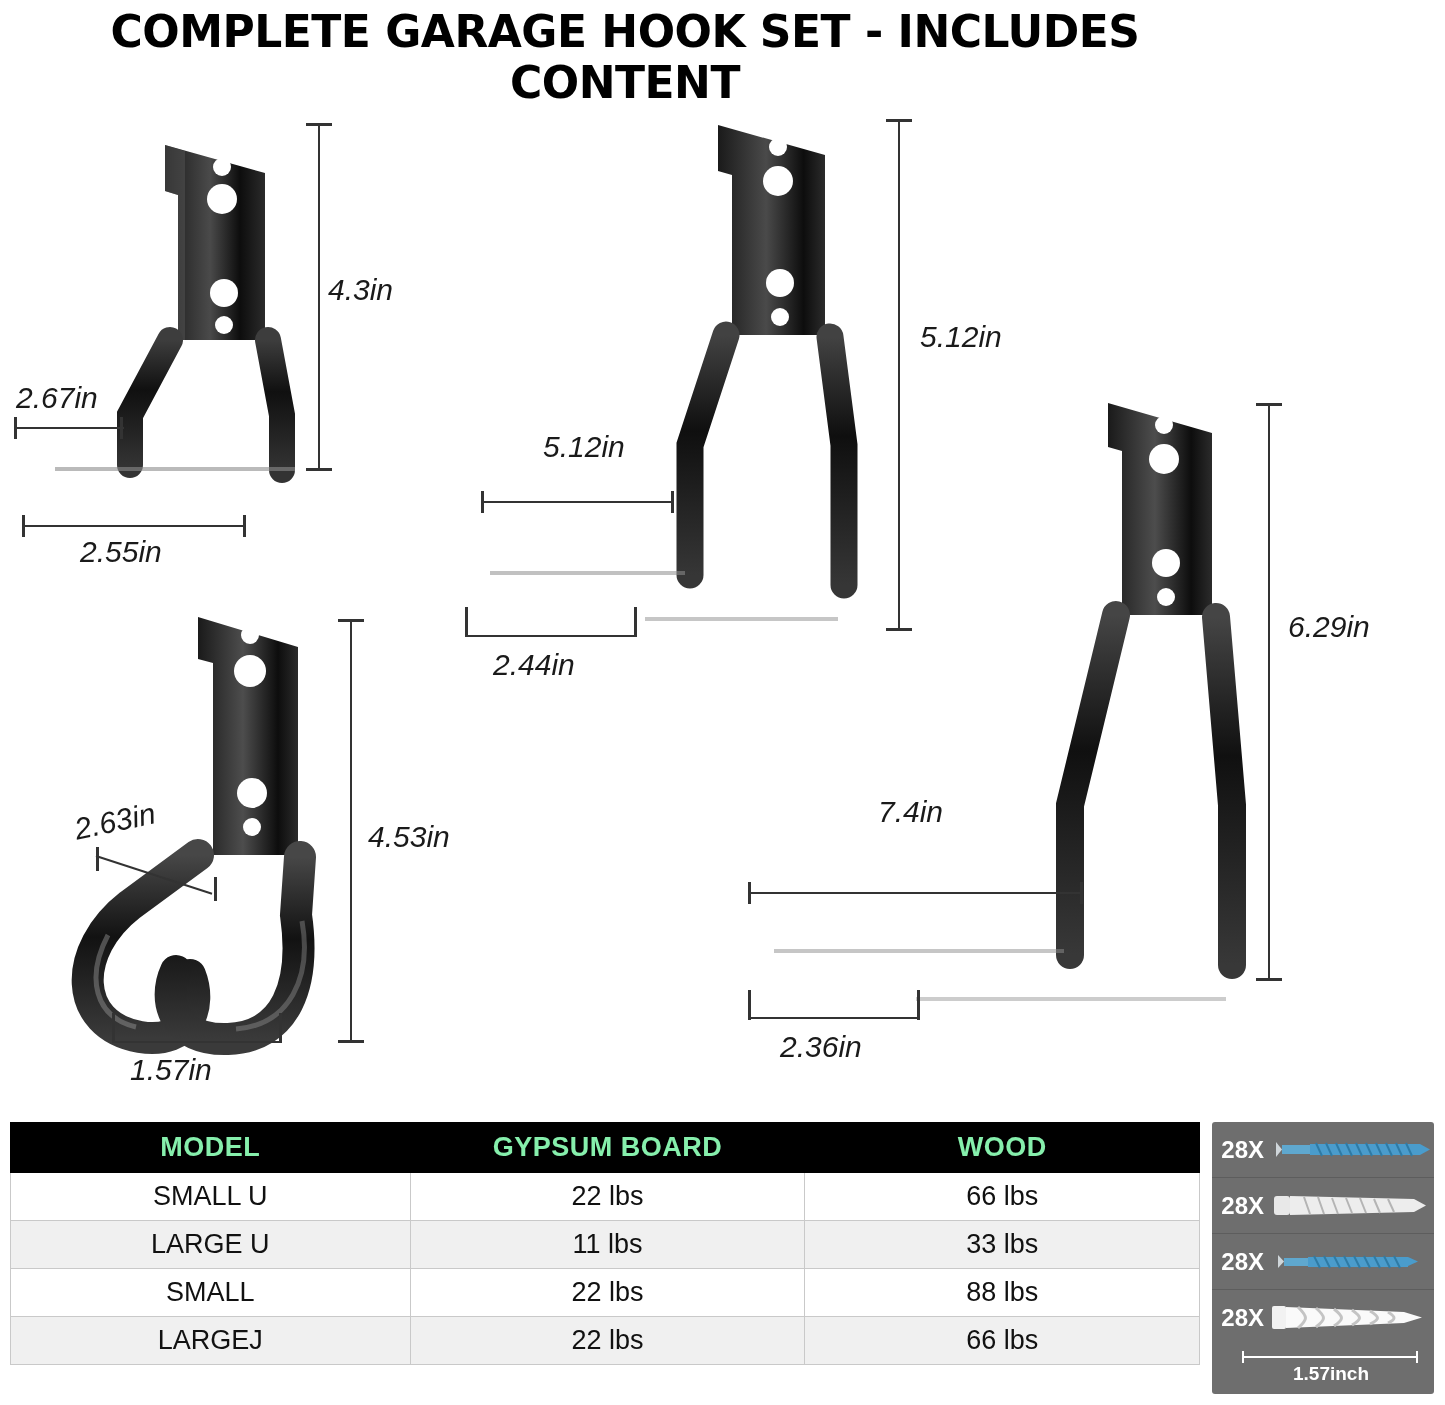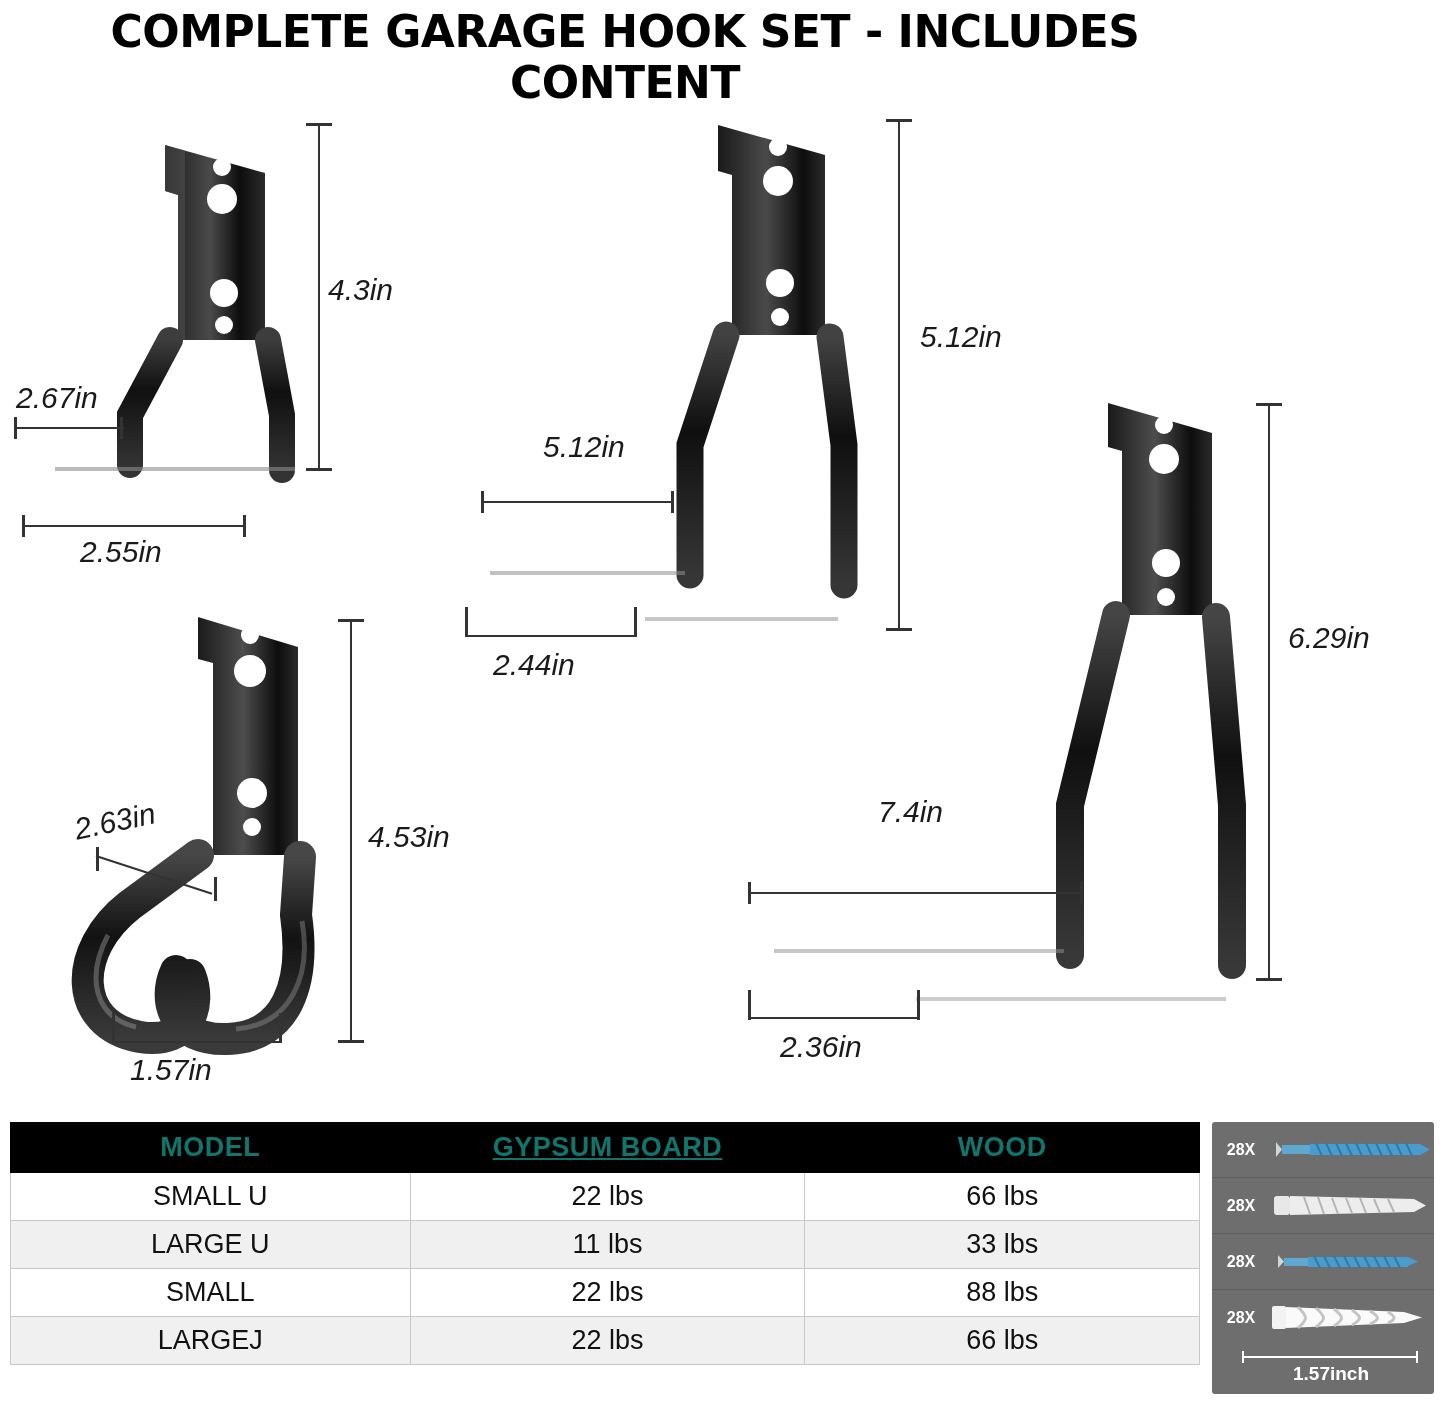--- a/index.html
+++ b/index.html
@@ -44,58 +44,58 @@
     position:absolute;
     left:10px;top:1122px;
     width:1190px;
   }
   table.specs{
     border-collapse:collapse;
     width:1190px;
     font-size:27px;
   }
   table.specs th{
-    background:#000;color:#0f766e;
+    background:#000;color:#86efac;
     font-weight:bold;
     padding:9px 0;
     text-align:center;
     border:1px solid #000;
     letter-spacing:0.5px;
   }
   table.specs td{
     text-align:center;
     padding:8px 0;
     border:1px solid #c9c9c9;
     color:#111;
   }
   table.specs tr:nth-child(odd) td{background:#ffffff;}
   table.specs tr:nth-child(even) td{background:#f0f0f0;}
   .col-model{width:400px;}
-  .col-gyp{width:395px;text-decoration:underline;}
+  .col-gyp{width:395px;}
   .col-wood{width:395px;}
 
   
   .hardware{
     position:absolute;
     left:1212px;top:1122px;
     width:222px;height:272px;
     background:#6e6e6e;
     border-radius:3px;
     overflow:hidden;
   }
   .hw-row{
     position:relative;
     height:55px;
     display:flex;
     align-items:center;
     border-bottom:1px solid #5d5d5d;
   }
   .hw-qty{
-    color:#fff;font-size:16px;font-weight:bold;
-    width:46px;text-align:center;padding-left:6px;
+    color:#fff;font-size:24px;font-weight:bold;
+    width:46px;text-align:right;padding-left:6px;
     font-family:"Liberation Sans", sans-serif;
   }
   .hw-icon{flex:1;height:100%;position:relative;}
   .hw-foot{
     height:52px;position:relative;margin-left:8px;
   }
   .hw-foot .measure{
     position:absolute;left:22px;top:6px;width:176px;height:12px;
   }
   .hw-foot .measure .bar{
@@ -234,21 +234,21 @@
     <path d="M30 578 L30 622" stroke="url(#g6)" stroke-width="32" fill="none" stroke-linecap="round"></path>
     <path d="M178 624 L512 624" stroke="url(#g6)" stroke-width="32" fill="none" stroke-linecap="round"></path>
     <path d="M172 576 L172 626" stroke="url(#g6)" stroke-width="32" fill="none" stroke-linecap="round"></path>
     <path d="M54 566 L344 566" stroke="#8e8e8e" stroke-width="4" opacity="0.5" fill="none"></path>
     <path d="M196 614 L506 614" stroke="#8e8e8e" stroke-width="4" opacity="0.45" fill="none"></path>
   </svg>
 
   <div class="dim-line" style="left:1268px;top:308px;width:2px;height:578px;"></div>
   <div class="dim-line" style="left:1256px;top:308px;width:26px;height:3px;"></div>
   <div class="dim-line" style="left:1256px;top:883px;width:26px;height:3px;"></div>
-  <div class="dim-label" style="left:1288px;top:526px;">6.29in</div>
+  <div class="dim-label" style="left:1288px;top:515px;">6.29in</div>
 
   <div class="dim-line" style="left:748px;top:797px;width:335px;height:2px;"></div>
   <div class="dim-line" style="left:748px;top:787px;width:3px;height:22px;"></div>
   <div class="dim-line" style="left:1080px;top:787px;width:3px;height:22px;"></div>
   <div class="dim-label" style="left:878px;top:700px;">7.4in</div>
 
   <div class="dim-line" style="left:748px;top:922px;width:172px;height:2px;"></div>
   <div class="dim-line" style="left:748px;top:895px;width:3px;height:30px;"></div>
   <div class="dim-line" style="left:917px;top:895px;width:3px;height:30px;"></div>
   <div class="dim-label" style="left:780px;top:935px;">2.36in</div>

